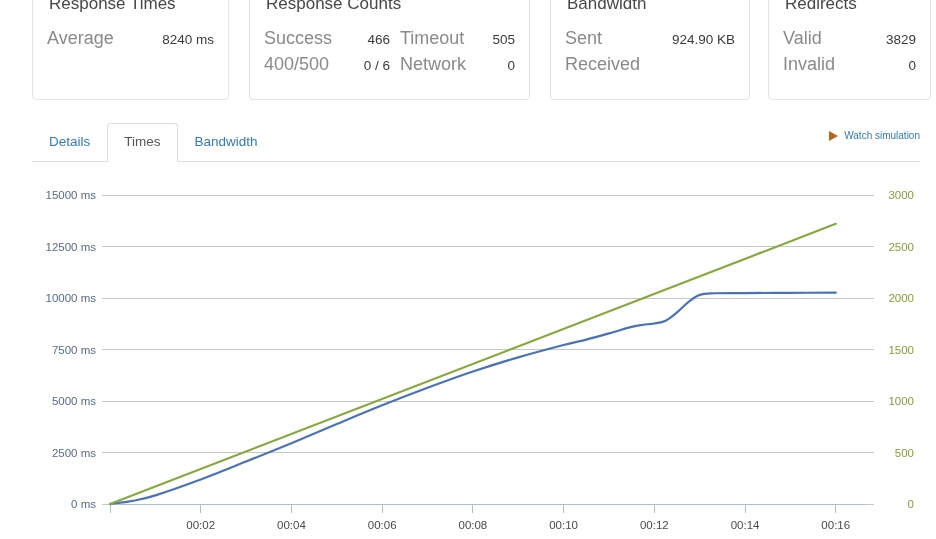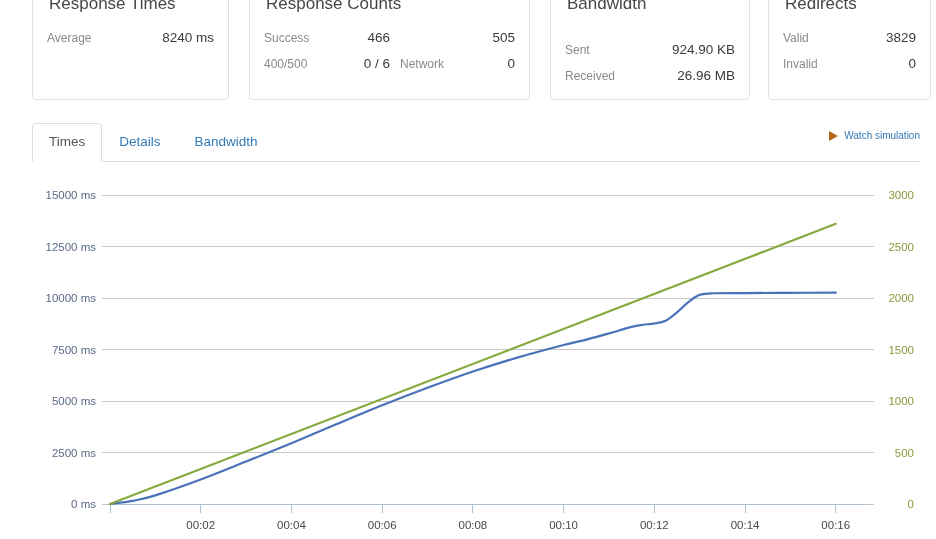--- a/index.html
+++ b/index.html
@@ -46,21 +46,21 @@
   }
   .card-rows { display: block; }
   .card-row {
     display: flex;
     align-items: baseline;
     height: 26px;
     white-space: nowrap;
   }
   .cell-label {
     color: #8a8a8a;
-    font-size: 12px;
+    font-size: 18px;
     line-height: 26px;
   }
   .cell-value {
     color: #3b3b3b;
     font-size: 13.5px;
     line-height: 26px;
     text-align: right;
   }
 
   
@@ -70,21 +70,21 @@
 
   
   .card-counts { width: 281px; margin-left: 20px; }
   .card-counts .cell-label.a { width: 70px; }
   .card-counts .cell-value.a { width: 56px; }
   .card-counts .cell-label.b { width: 78px; padding-left: 10px; }
   .card-counts .cell-value.b { flex: 1; }
 
   
   .card-bandwidth { width: 200px; margin-left: 20px; }
-  .card-bandwidth .cell-label { width: 70px; margin-top: 12px; }
+  .card-bandwidth .cell-label { width: 70px; }
   .card-bandwidth .cell-value { flex: 1; }
 
   
   .card-redirects { width: 163px; margin-left: 18px; }
   .card-redirects .cell-label { width: 60px; }
   .card-redirects .cell-value { flex: 1; }
 
   
   .tabbar {
     position: absolute;
@@ -186,41 +186,41 @@
         </div>
       </div>
     </div>
 
     <div class="card card-counts">
       <div class="card-title">Response Counts</div>
       <div class="card-rows">
         <div class="card-row">
           <span class="cell-label a">Success</span>
           <span class="cell-value a">466</span>
+          <span class="cell-label b">Timeout</span>
           <span class="cell-value b">505</span>
         </div>
         <div class="card-row">
           <span class="cell-label a">400/500</span>
           <span class="cell-value a">0 / 6</span>
           <span class="cell-label b">Network</span>
           <span class="cell-value b">0</span>
         </div>
       </div>
     </div>
 
     <div class="card card-bandwidth">
       <div class="card-title">Bandwidth</div>
       <div class="card-rows">
         <div class="card-row">
           <span class="cell-label">Sent</span>
           <span class="cell-value">924.90 KB</span>
         </div>
         <div class="card-row">
           <span class="cell-label">Received</span>
-          <span class="cell-value">26.96 MB</span>
         </div>
       </div>
     </div>
 
     <div class="card card-redirects">
       <div class="card-title">Redirects</div>
       <div class="card-rows">
         <div class="card-row">
           <span class="cell-label">Valid</span>
           <span class="cell-value">3829</span>
@@ -229,22 +229,22 @@
           <span class="cell-label">Invalid</span>
           <span class="cell-value">0</span>
         </div>
       </div>
     </div>
 
   </div>
 
   <div class="tabbar">
     <div class="tabs">
+      <div class="tab">Details</div>
       <div class="tab active">Times</div>
-      <div class="tab">Details</div>
       <div class="tab">Bandwidth</div>
     </div>
     <div class="watch">
       <span class="play-tri"></span>
       <span class="watch-label">Watch simulation</span>
     </div>
   </div>
 
   <div class="chart">
     <svg id="chart-svg" width="936" height="369" viewBox="0 0 936 369">

